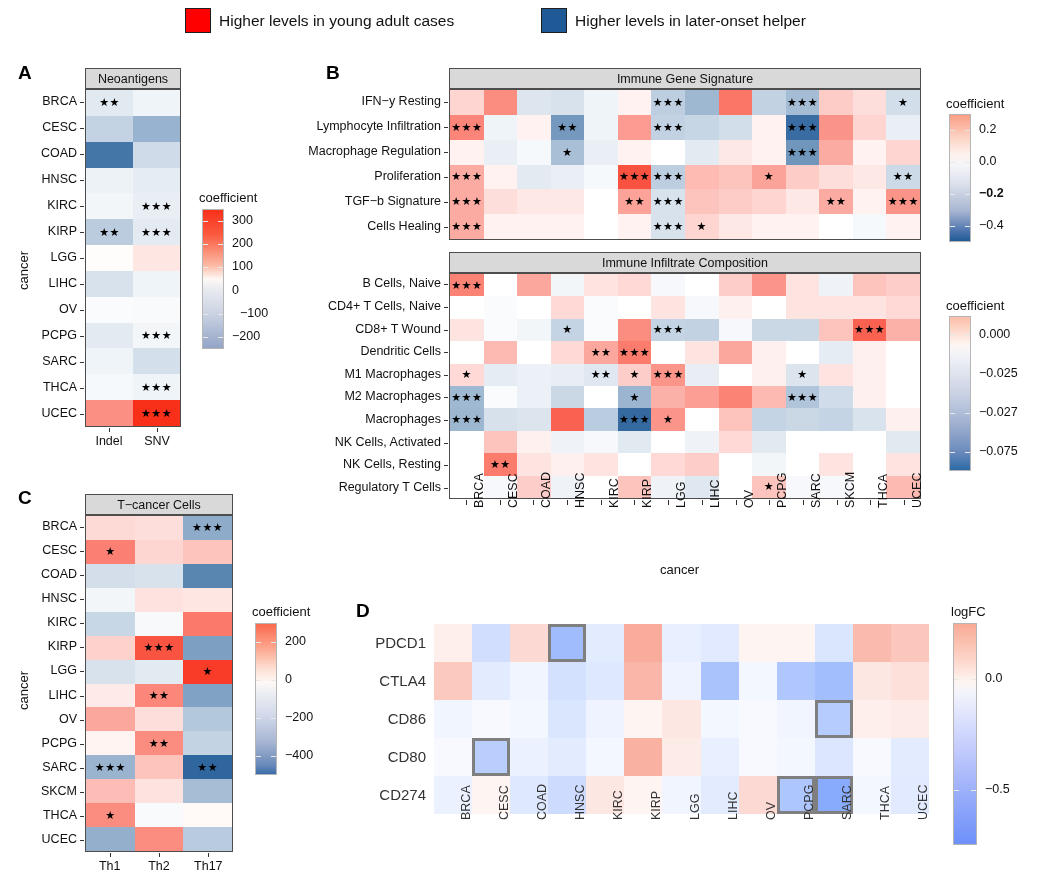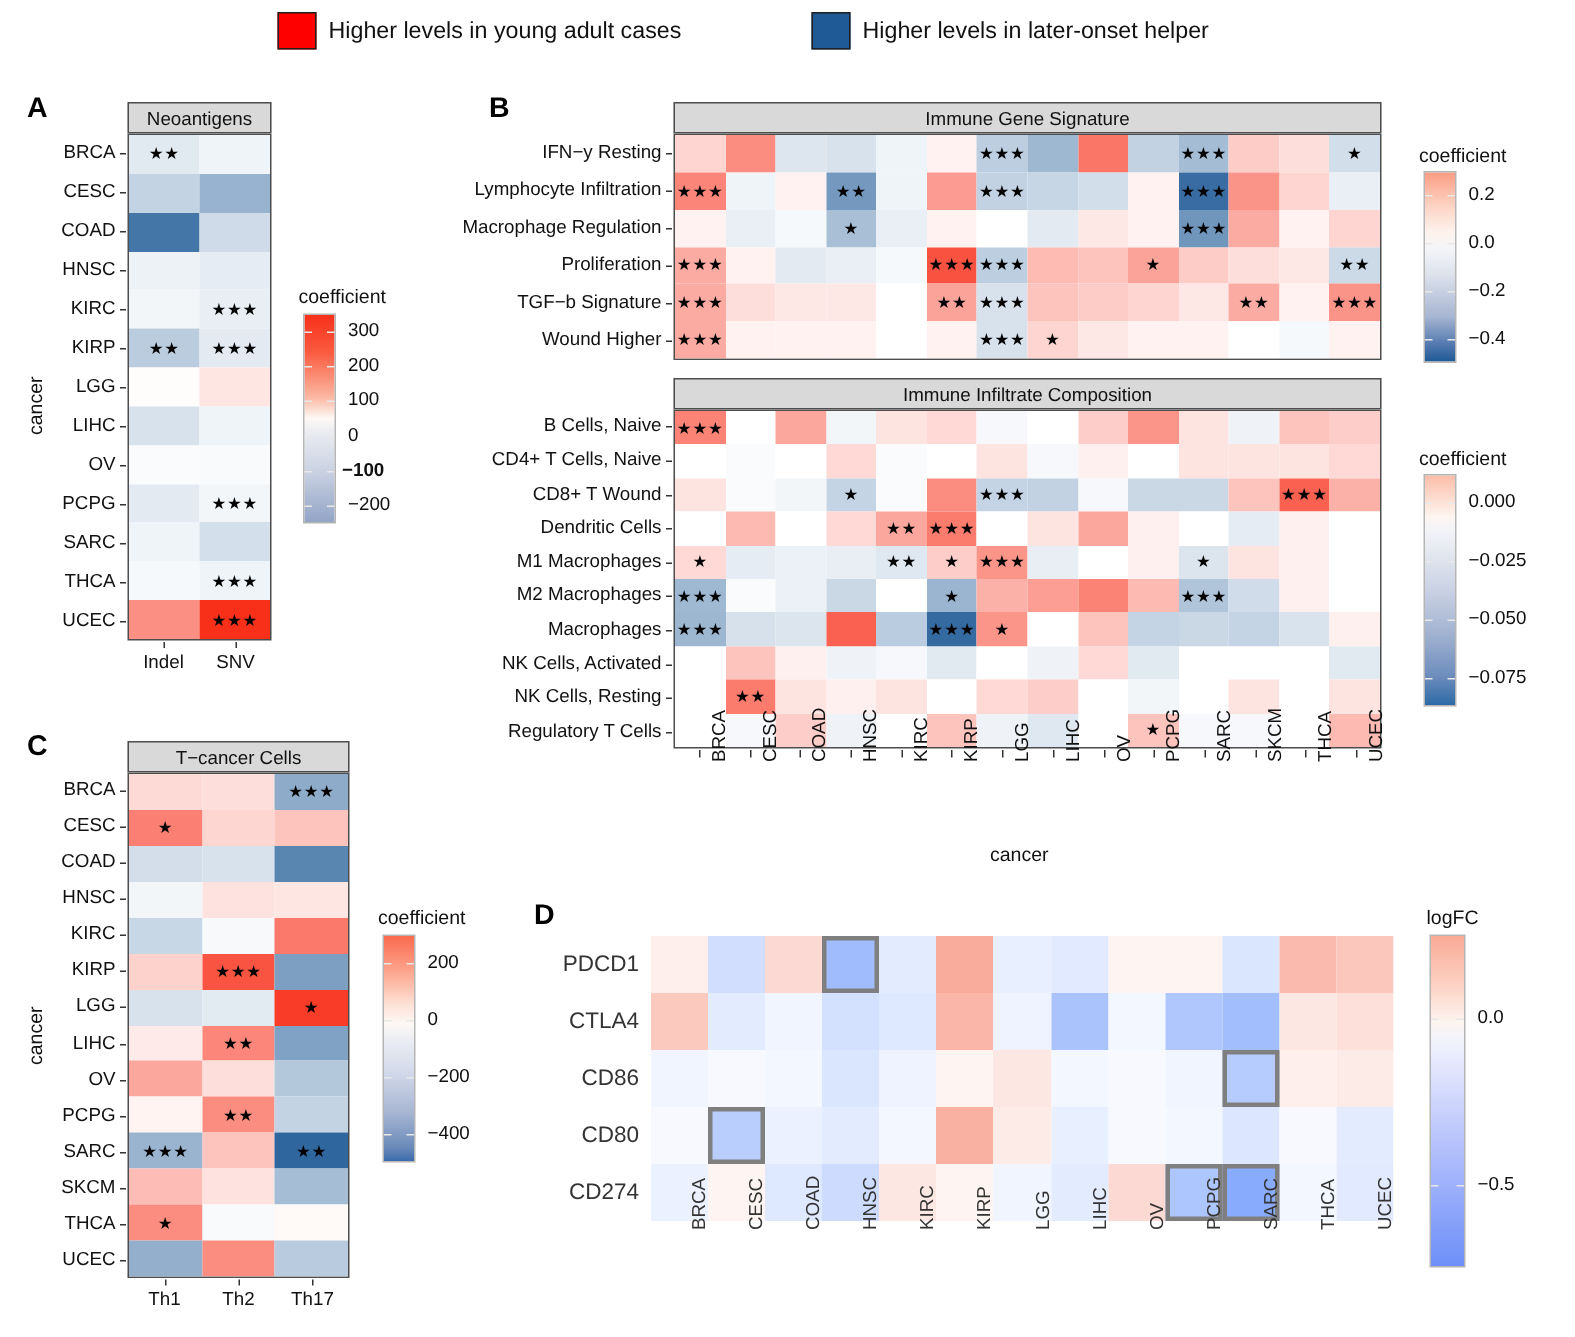--- a/index.html
+++ b/index.html
@@ -125,21 +125,21 @@
     <div class="legend-tick" style="left: 218px; top: 220.667px;"></div>
     <div class="legend-lab" style="left: 232px; top: 236px;">200</div>
     <div class="legend-tick" style="left: 203px; top: 244px;"></div>
     <div class="legend-tick" style="left: 218px; top: 244px;"></div>
     <div class="legend-lab" style="left: 232px; top: 259.333px;">100</div>
     <div class="legend-tick" style="left: 203px; top: 267.333px;"></div>
     <div class="legend-tick" style="left: 218px; top: 267.333px;"></div>
     <div class="legend-lab" style="left: 232px; top: 282.667px;">0</div>
     <div class="legend-tick" style="left: 203px; top: 290.667px;"></div>
     <div class="legend-tick" style="left: 218px; top: 290.667px;"></div>
-    <div class="legend-lab" style="left: 228px; top: 306px; font-weight: bold;">−100</div>
+    <div class="legend-lab" style="left: 240px; top: 306px;">−100</div>
     <div class="legend-tick" style="left: 203px; top: 314px;"></div>
     <div class="legend-tick" style="left: 218px; top: 314px;"></div>
     <div class="legend-lab" style="left: 232px; top: 329.333px;">−200</div>
     <div class="legend-tick" style="left: 203px; top: 337.333px;"></div>
     <div class="legend-tick" style="left: 218px; top: 337.333px;"></div>
   </div>
 
 <div class="panel-letter abs" style="left:326px;top:62px;">B</div>
 
 <div class="strip abs" style="left:449px;top:68px;width:472px;height:21px;">
@@ -281,33 +281,33 @@
     <div class="rowlab" style="right: 609px; top: 93.5833px;">IFN−y Resting</div>
     <div class="tickdash" style="left: 444px; top: 101.583px;"></div>
     <div class="rowlab" style="right: 609px; top: 118.75px;">Lymphocyte Infiltration</div>
     <div class="tickdash" style="left: 444px; top: 126.75px;"></div>
     <div class="rowlab" style="right: 609px; top: 143.917px;">Macrophage Regulation</div>
     <div class="tickdash" style="left: 444px; top: 151.917px;"></div>
     <div class="rowlab" style="right: 609px; top: 169.083px;">Proliferation</div>
     <div class="tickdash" style="left: 444px; top: 177.083px;"></div>
     <div class="rowlab" style="right: 609px; top: 194.25px;">TGF−b Signature</div>
     <div class="tickdash" style="left: 444px; top: 202.25px;"></div>
-    <div class="rowlab" style="right: 609px; top: 219.417px;">Wound Higher</div>
+    <div class="rowlab" style="right: 609px; top: 219.417px;">Cells Healing</div>
     <div class="tickdash" style="left: 444px; top: 227.417px;"></div>
   </div>
 <div class="legend-title" style="left:946px;top:96px;">coefficient</div>
 <div class="legend-bar" style="left:949px;top:114px;width:22px;height:128px;background:linear-gradient(to bottom,#fa9d84 0%,#fdd4c5 18%,#fdf3ee 32%,#f4f5f8 40%,#dde2ec 54%,#a8b6d2 76%,#4d74ad 92%,#1f5a96 100%);"></div>
 <div id="legtBT">
     <div class="legend-lab" style="left: 979px; top: 122px;">0.2</div>
     <div class="legend-tick" style="left: 950px; top: 130px;"></div>
     <div class="legend-tick" style="left: 965px; top: 130px;"></div>
     <div class="legend-lab" style="left: 979px; top: 154px;">0.0</div>
     <div class="legend-tick" style="left: 950px; top: 162px;"></div>
     <div class="legend-tick" style="left: 965px; top: 162px;"></div>
-    <div class="legend-lab" style="left: 979px; top: 186px;">−0.2</div>
+    <div class="legend-lab" style="left: 979px; top: 186px; font-weight: bold;">−0.2</div>
     <div class="legend-tick" style="left: 950px; top: 194px;"></div>
     <div class="legend-tick" style="left: 965px; top: 194px;"></div>
     <div class="legend-lab" style="left: 979px; top: 218px;">−0.4</div>
     <div class="legend-tick" style="left: 950px; top: 226px;"></div>
     <div class="legend-tick" style="left: 965px; top: 226px;"></div>
   </div>
 
 <div class="strip abs" style="left:449px;top:252px;width:472px;height:21px;">
   <span>Immune Infiltrate Composition</span>
 </div>
@@ -548,21 +548,21 @@
 <div class="axistitle abs" style="left:660px;top:562px;">cancer</div>
 <div class="legend-title" style="left:946px;top:298px;">coefficient</div>
 <div class="legend-bar" style="left:949px;top:316px;width:22px;height:155px;background:linear-gradient(to bottom,#fbbda9 0%,#fde3d8 12%,#fdf6f2 18%,#f3f4f8 24%,#e3e7ef 34%,#c6cfe2 52%,#9fb0cf 70%,#6b8bbc 88%,#2d6aa5 100%);"></div>
 <div id="legtBB">
     <div class="legend-lab" style="left: 979px; top: 327.375px;">0.000</div>
     <div class="legend-tick" style="left: 950px; top: 335.375px;"></div>
     <div class="legend-tick" style="left: 965px; top: 335.375px;"></div>
     <div class="legend-lab" style="left: 979px; top: 366.125px;">−0.025</div>
     <div class="legend-tick" style="left: 950px; top: 374.125px;"></div>
     <div class="legend-tick" style="left: 965px; top: 374.125px;"></div>
-    <div class="legend-lab" style="left: 979px; top: 404.875px;">−0.050</div>
+    <div class="legend-lab" style="left: 979px; top: 404.875px;">−0.027</div>
     <div class="legend-tick" style="left: 950px; top: 412.875px;"></div>
     <div class="legend-tick" style="left: 965px; top: 412.875px;"></div>
     <div class="legend-lab" style="left: 979px; top: 443.625px;">−0.075</div>
     <div class="legend-tick" style="left: 950px; top: 451.625px;"></div>
     <div class="legend-tick" style="left: 965px; top: 451.625px;"></div>
   </div>
 
 <div class="panel-letter abs" style="left:18px;top:487px;">C</div>
 <div class="strip abs" style="left:85px;top:494px;width:148px;height:21px;">
   <span>T−cancer Cells</span>

